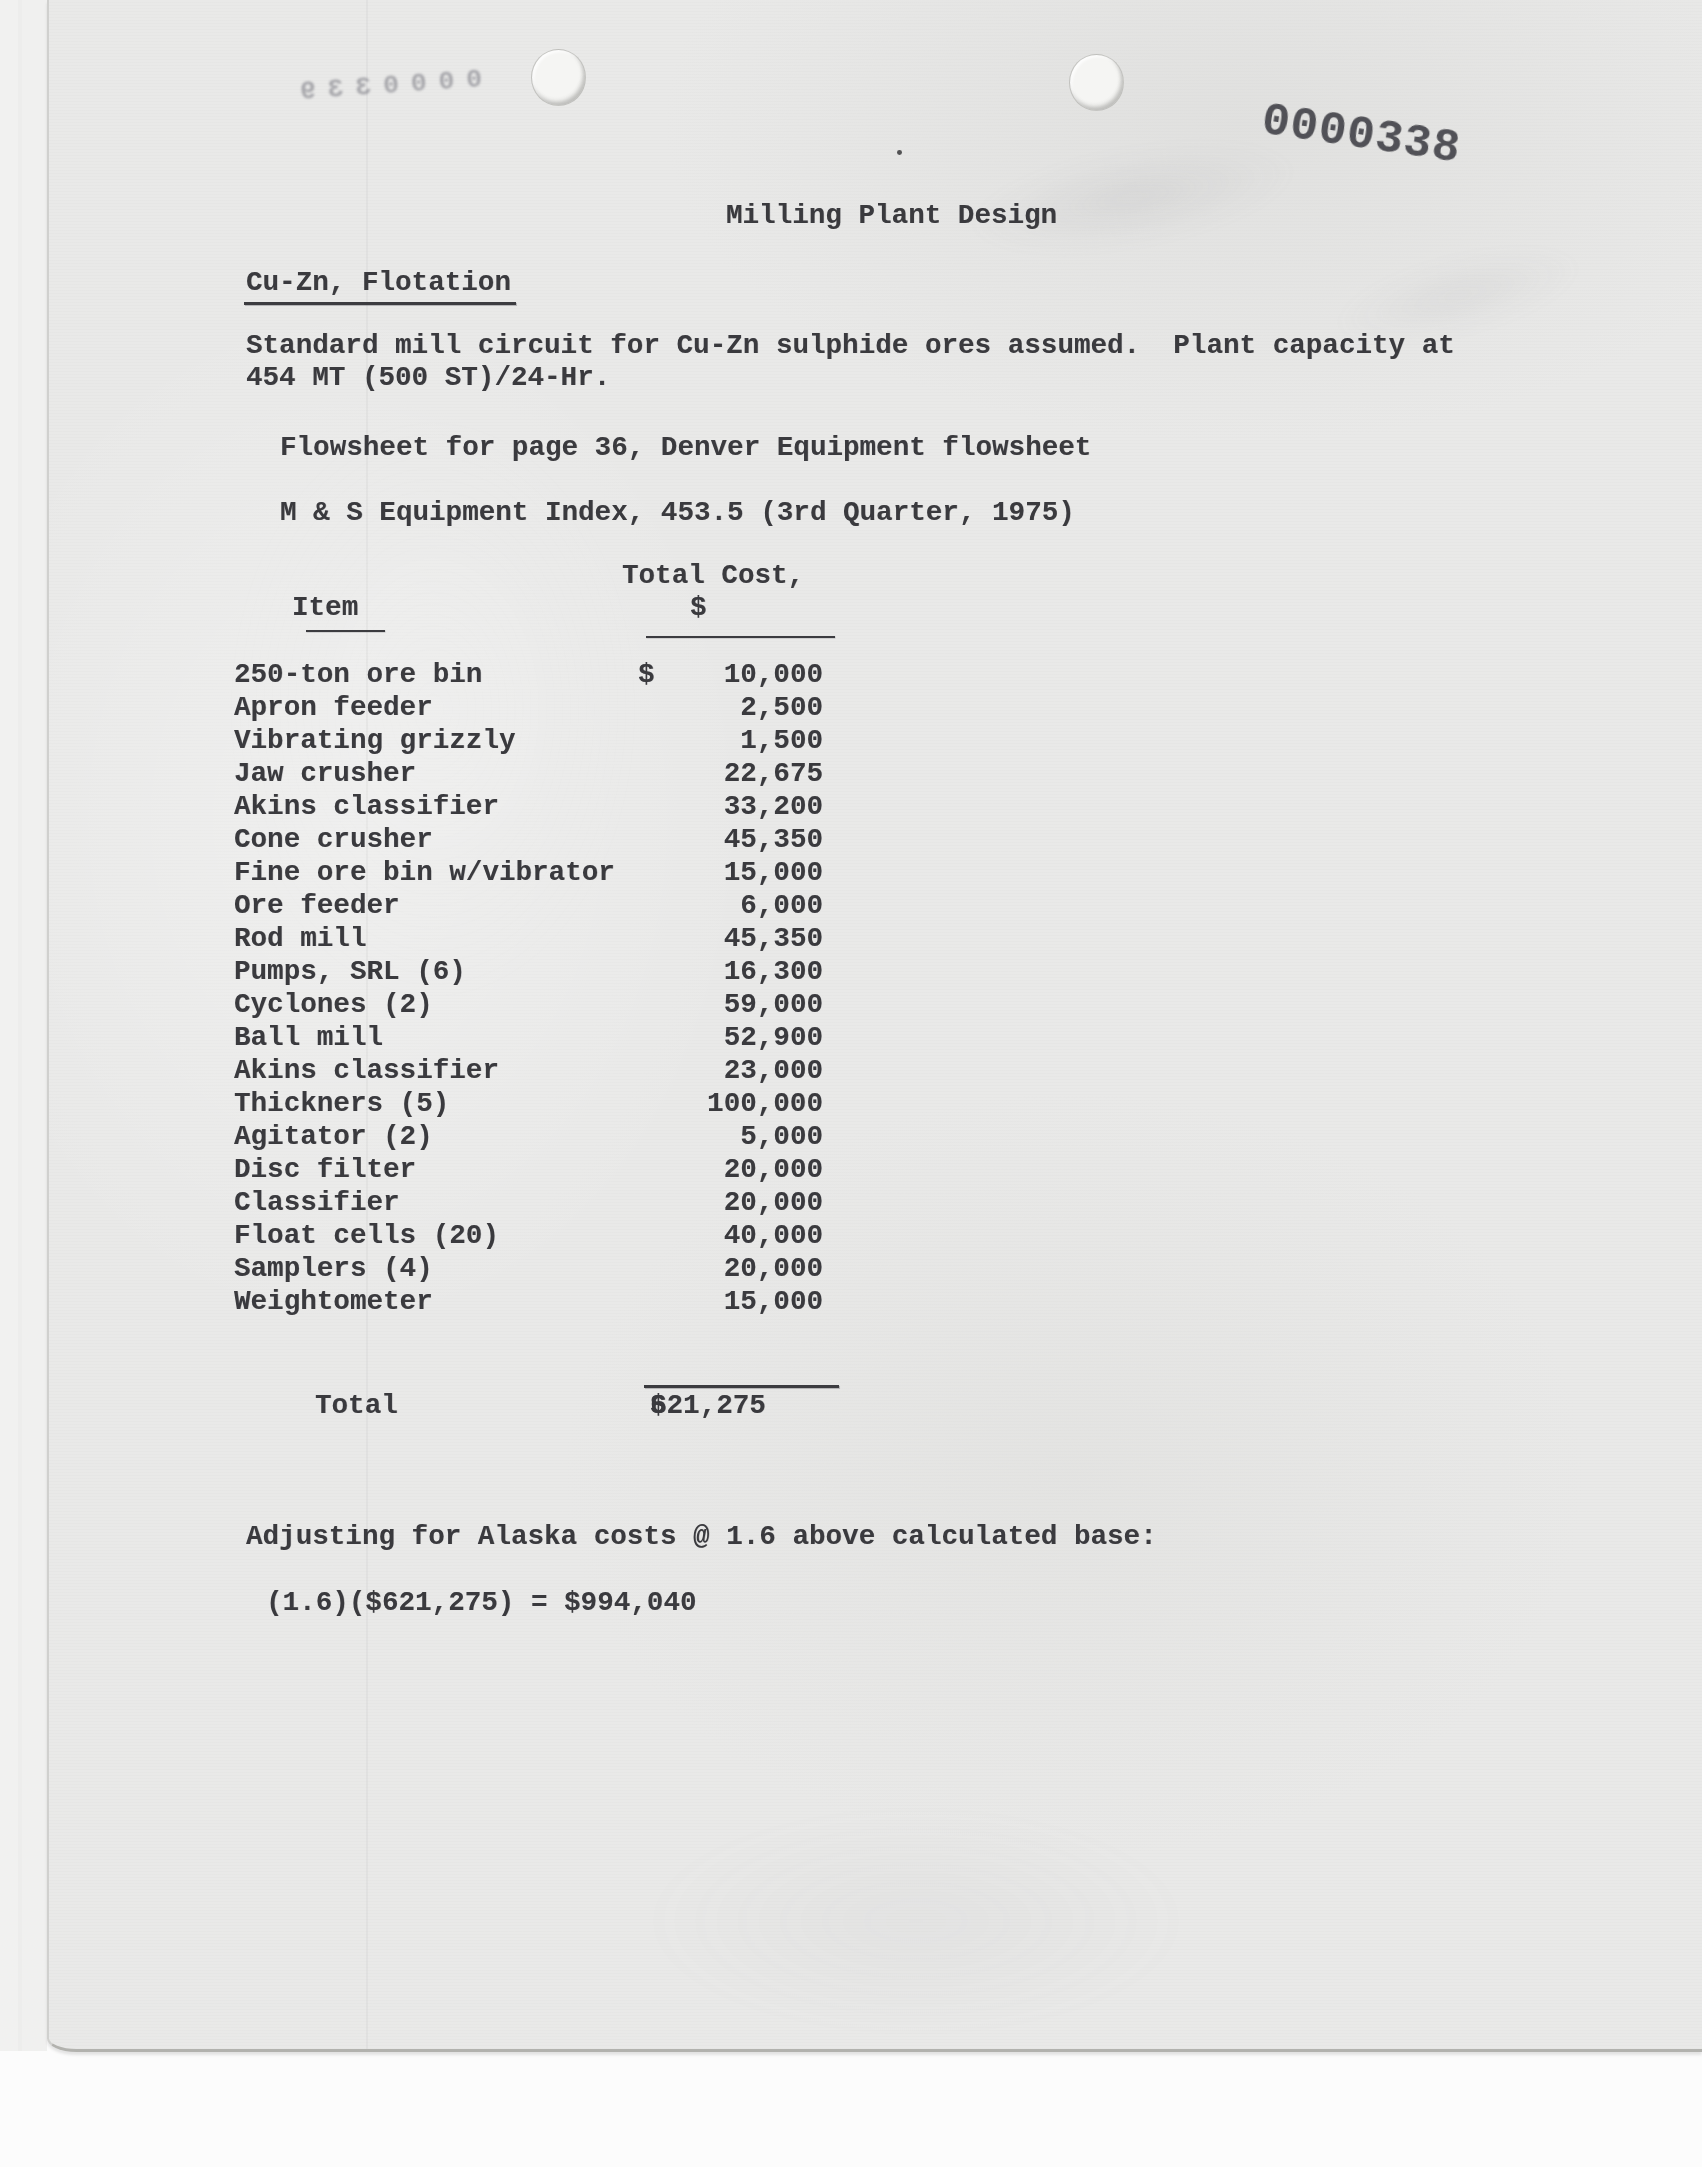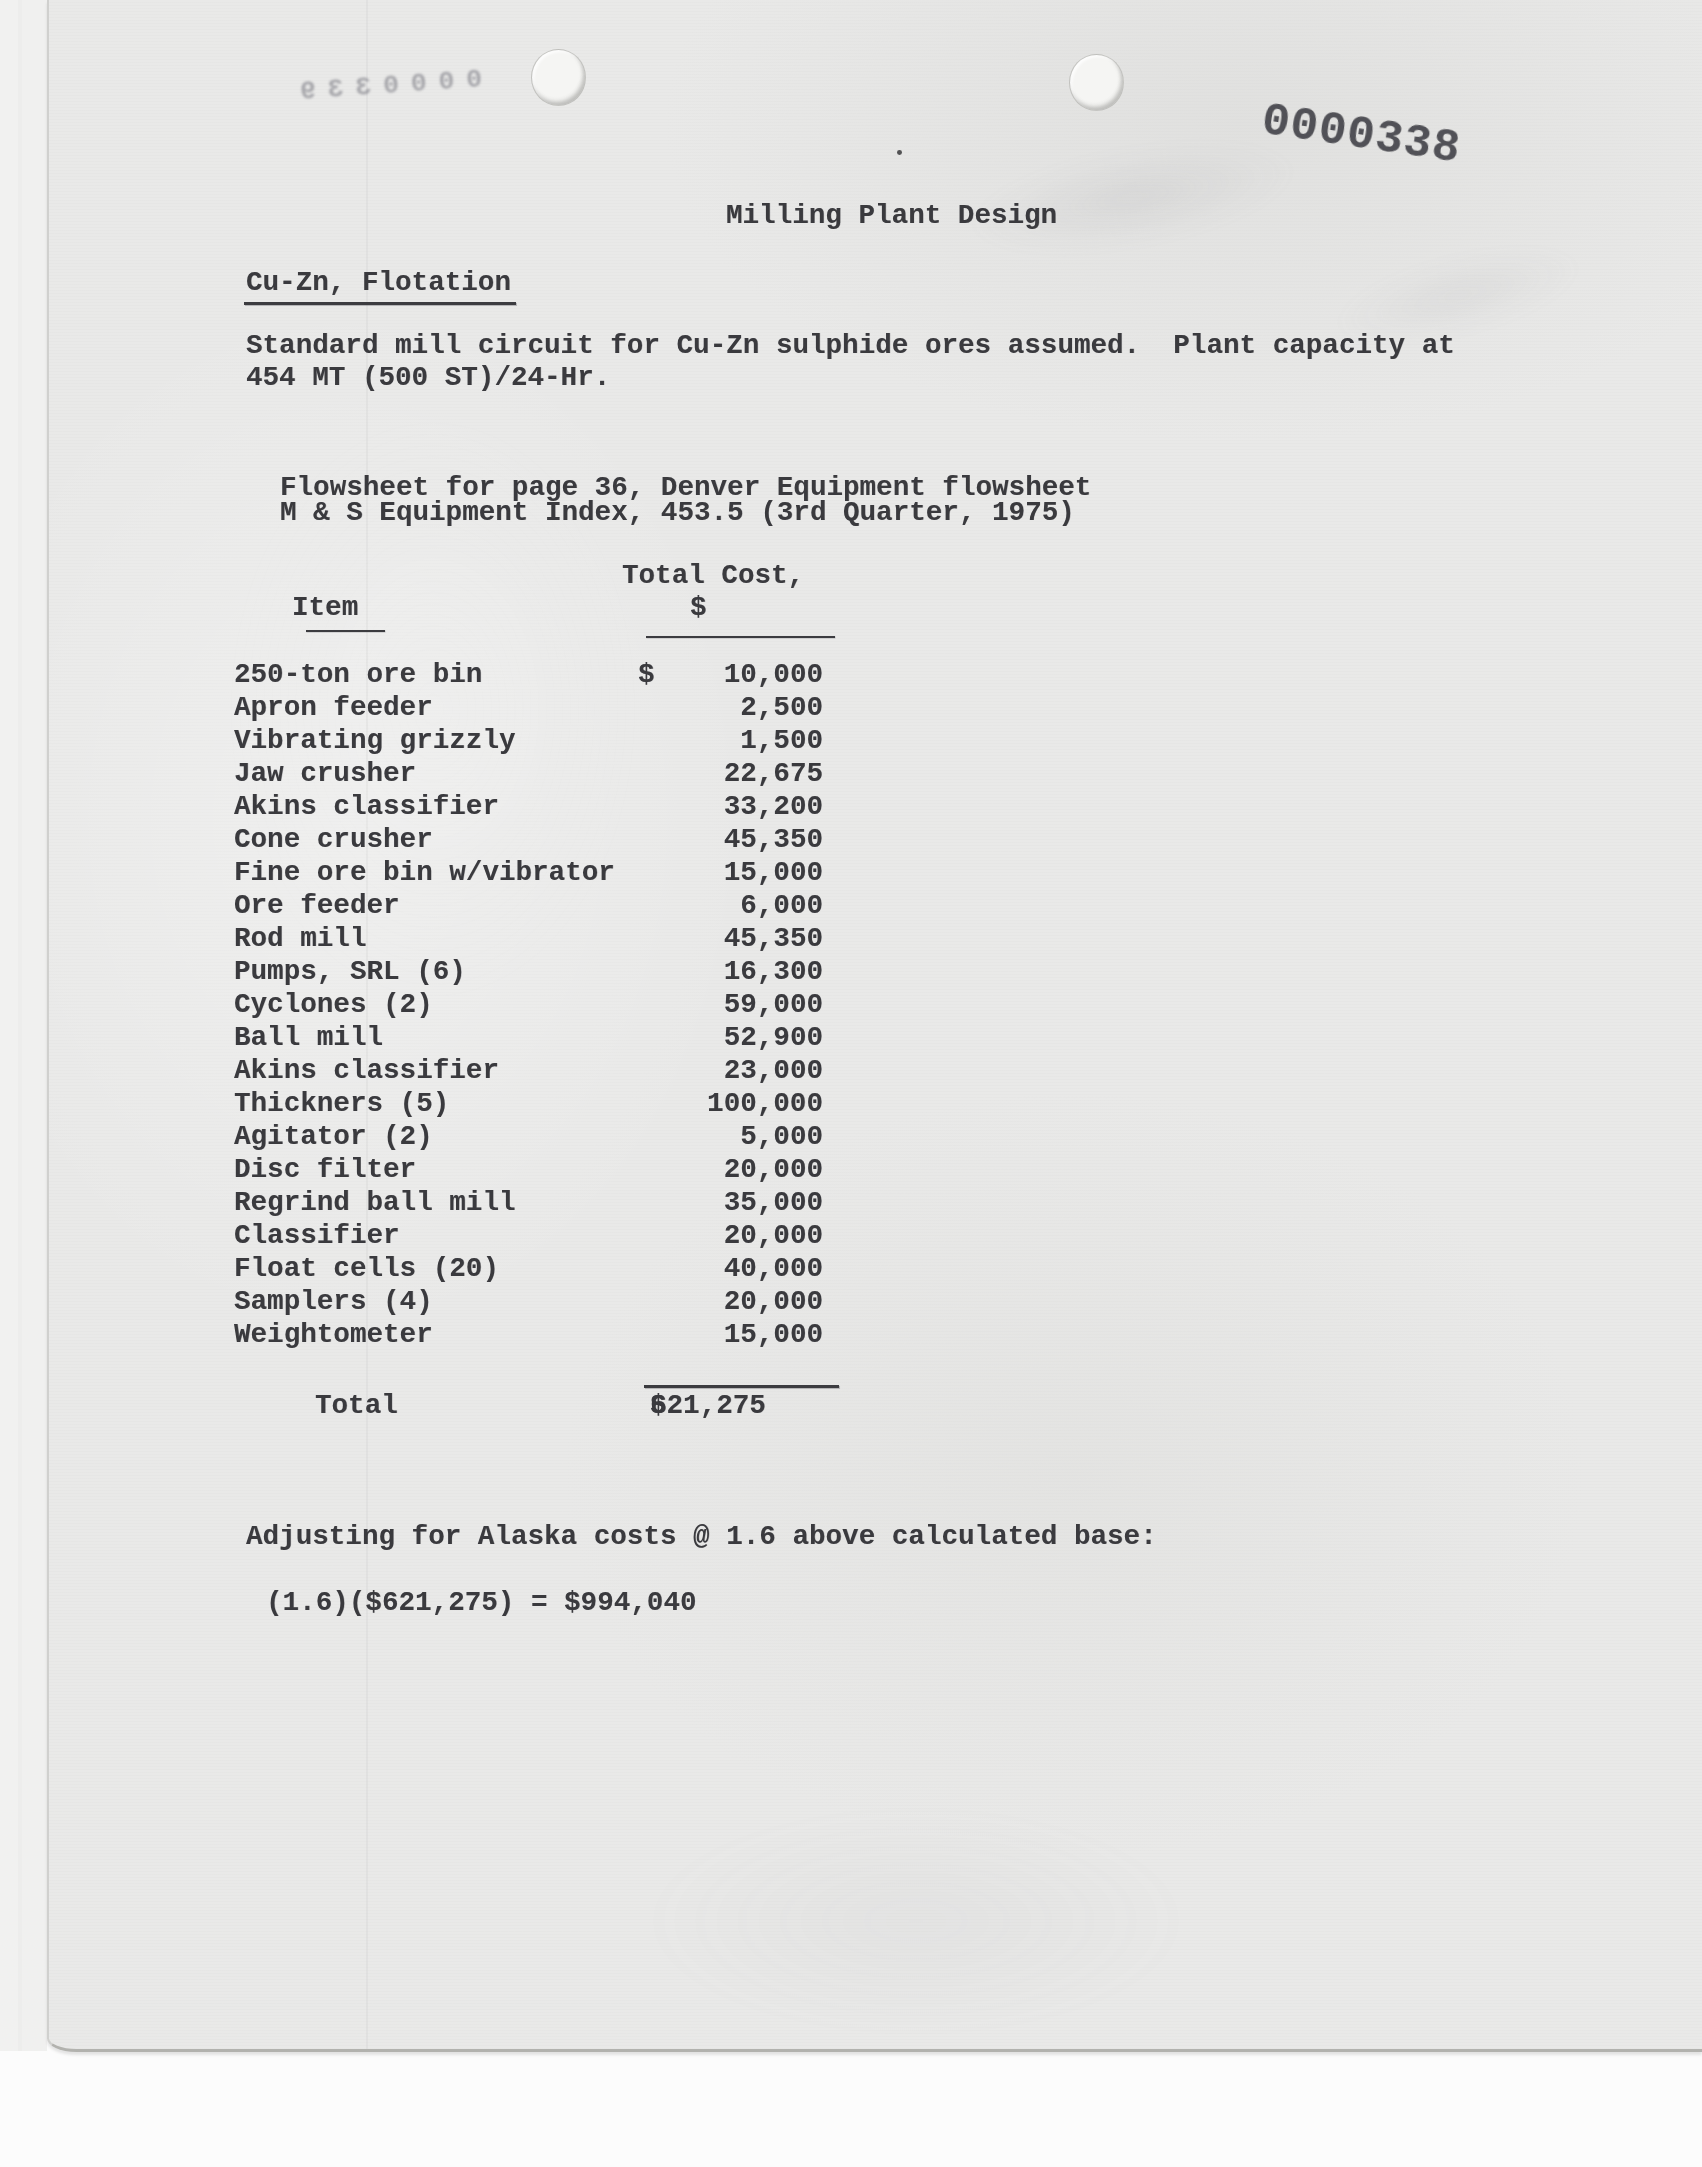--- a/index.html
+++ b/index.html
@@ -100,21 +100,21 @@
   <div class="stamp-page">0000338</div>
 
   <div class="t" style="left:678px;top:201px;margin-left:48px;">Milling Plant Design</div>
 
   <div class="t" style="left:246px;top:268px;">Cu-Zn, Flotation</div>
   <div class="rule" style="left:244px;top:302px;width:272px;height:3px;"></div>
 
   <div class="t" style="left:246px;top:331px;">Standard mill circuit for Cu-Zn sulphide ores assumed.  Plant capacity at</div>
   <div class="t" style="left:246px;top:363px;">454 MT (500 ST)/24-Hr.</div>
 
-  <div class="t" style="left:280px;top:433px;margin-top:40px;">Flowsheet for page 36, Denver Equipment flowsheet</div>
+  <div class="t" style="left:280px;top:433px;">Flowsheet for page 36, Denver Equipment flowsheet</div>
 
   <div class="t" style="left:280px;top:498px;">M &amp; S Equipment Index, 453.5 (3rd Quarter, 1975)</div>
 
   <div class="t" style="left:622px;top:561px;text-align:center;">Total Cost,</div>
   <div class="t" style="left:292px;top:593px;">Item</div>
   <div class="rule" style="left:306px;top:630px;width:79px;"></div>
   <div class="t" style="left:690px;top:593px;">$</div>
   <div class="rule" style="left:646px;top:636px;width:189px;"></div>
 
   <div class="rows">
@@ -209,25 +209,20 @@
         <span class="t cur"></span>
         <span class="t cost">5,000</span>
       </div>
 
       <div class="row">
         <span class="t item">Disc filter</span>
         <span class="t cur"></span>
         <span class="t cost">20,000</span>
       </div>
 
-      <div class="row">
-        <span class="t item">Regrind ball mill</span>
-        <span class="t cur"></span>
-        <span class="t cost">35,000</span>
-      </div>
 
       <div class="row">
         <span class="t item">Classifier</span>
         <span class="t cur"></span>
         <span class="t cost">20,000</span>
       </div>
 
       <div class="row">
         <span class="t item">Float cells (20)</span>
         <span class="t cur"></span>

